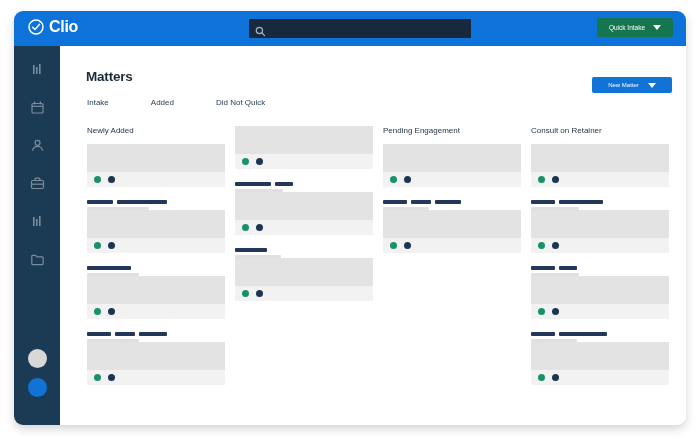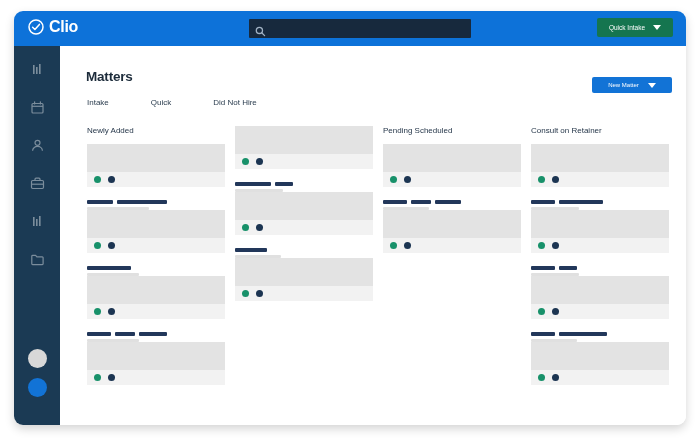--- a/index.html
+++ b/index.html
@@ -300,22 +300,22 @@
     <div class="dot-avatar" style="top:303px;background:#d8d8d8"></div>
     <div class="dot-avatar" style="top:332px;background:#1273d6"></div>
   </div>
 
   <div id="content">
 
     <div id="page-title">Matters</div>
 
     <div id="tabs">
       <div class="tab">Intake</div>
-      <div class="tab">Quick</div>
-      <div class="tab">Did Not Hire</div>
+      <div class="tab">Added</div>
+      <div class="tab">Did Not Quick</div>
     </div>
 
     <div id="new-matter">
       <span>New Matter</span>
       <span class="caret"></span>
     </div>
 
     <div id="board">
         <div class="column">
           <div class="col-title">Newly Added</div>
@@ -399,21 +399,21 @@
           </div>
           <div class="card">
             <div class="card-media"></div>
             <div class="card-foot">
               <span class="pip teal"></span>
               <span class="pip navy"></span>
             </div>
           </div>
         </div>
         <div class="column">
-          <div class="col-title">Pending Scheduled</div>
+          <div class="col-title">Pending Engagement</div>
           <div class="card">
             <div class="card-media"></div>
             <div class="card-foot">
               <span class="pip teal"></span>
               <span class="pip navy"></span>
             </div>
           </div>
           <div class="meta">
             <div class="meta-row">
               <span class="bar-dark" style="width: 24px;"></span>

